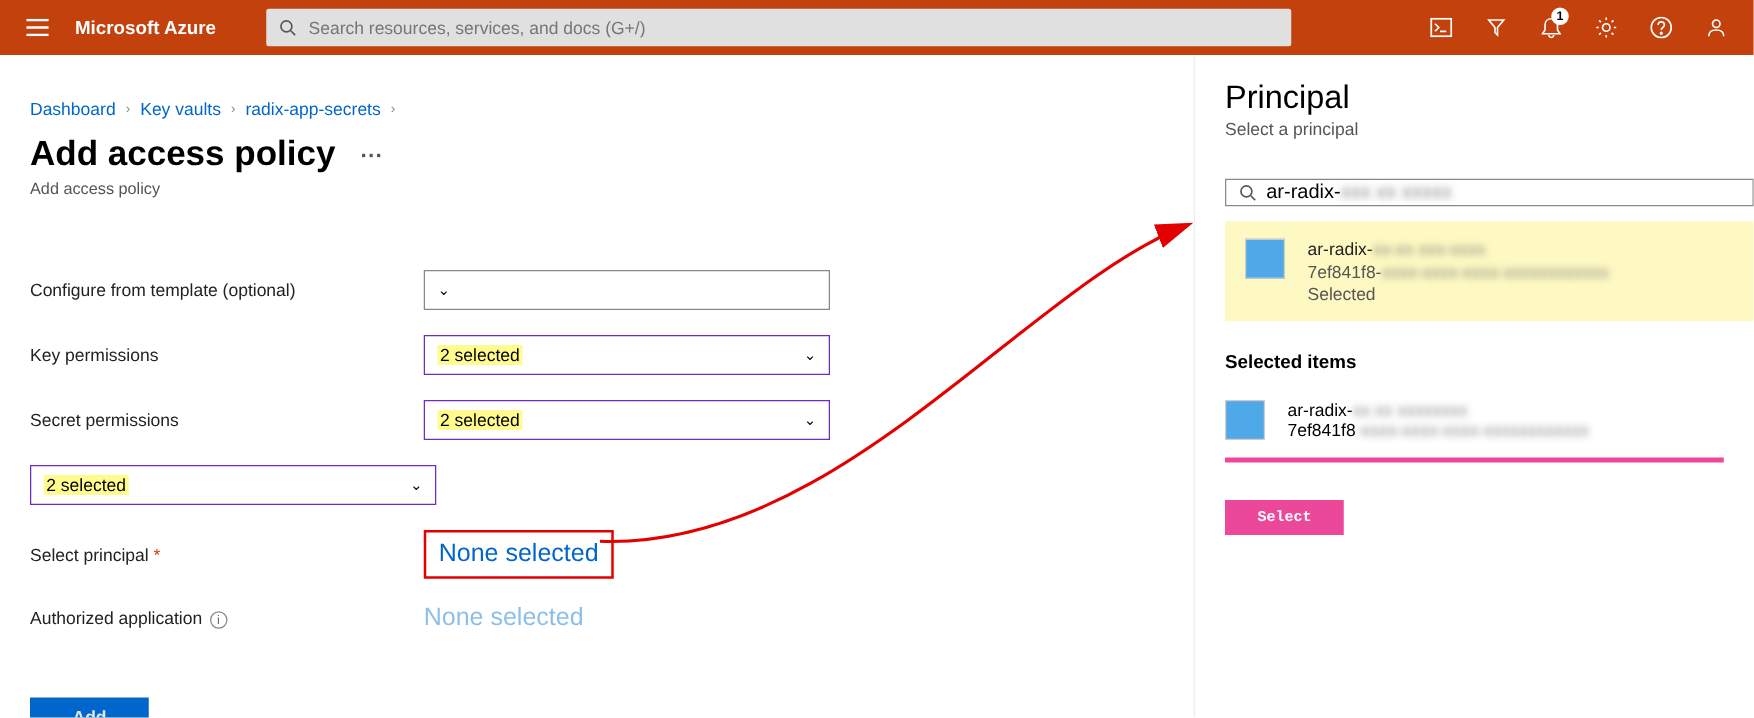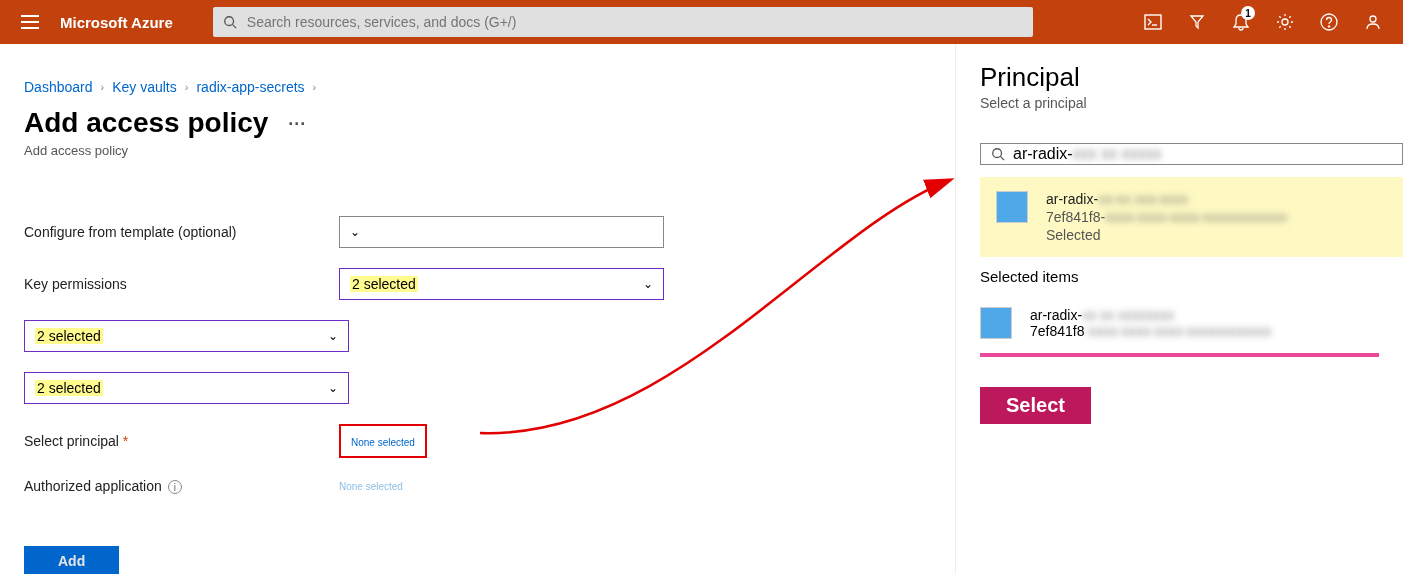--- a/index.html
+++ b/index.html
@@ -26,41 +26,41 @@
 
   .form { margin-top: 58px; }
   .form-row { display: flex; align-items: center; margin-bottom: 20px; }
   .form-label { width: 315px; font-size: 14px; color: #222; }
   .form-label .req { color: #d83b01; }
   .info-icon { display:inline-block; width:14px; height:14px; border:1px solid #888; border-radius:50%; font-size:10px; text-align:center; line-height:13px; color:#666; margin-left:6px;}
   .sel { width: 325px; height: 32px; border: 1px solid #8a8886; display: flex; align-items: center; justify-content: space-between; padding: 0 10px; font-size: 14px; cursor: pointer; }
   .sel.purple { border-color: #6b2cc7; }
   .sel .chev-d { font-size: 12px; }
   .hl { background: #fffb8f; padding: 0 2px;}
-  .link { color: #0066cc; font-size: 10px; cursor:pointer; }
+  .link { color: #0066cc; font-size: 20px; cursor:pointer; }
   .link.disabled { color: #80b9e6; opacity:0.9; cursor:default;}
   .redbox { border: 2px solid #e30000; padding: 6px 10px; display: inline-block; }
 
   .add-btn { margin-top: 32px; background: #0066cc; color: #e5e5e5; border: none; padding: 7px 34px; font-size: 14px; font-weight: 600; cursor: pointer; }
 
   
   .panel { position: absolute; top: 44px; right: 0; width: 448px; height: calc(100% - 44px); background: #fff; padding: 18px 24px; border-left: 1px solid #eee; }
   .panel h2 { font-size: 26px; font-weight: 400; }
   .panel-sub { font-size: 14px; color: #555; margin-top: 2px; }
   .panel-search { margin-top: 32px; border: 1px solid #8a8886; height: 22px; display: flex; align-items: center; padding: 0 10px; gap: 8px; width: calc(100% + 24px); margin-right:-24px;}
   .result { background: #fef9c3; padding: 14px 16px; display: flex; gap: 18px; margin-top: 12px; width: calc(100% + 24px); margin-right:-24px;}
   .sq { width: 32px; height: 32px; background: #4fa8e8; border:1px solid #ccc; flex-shrink:0; }
   .result-text { font-size: 14px; color:#555; }
   .result-text .name { color:#222; }
   .result-text .guid, .result-text .name { display:block; margin-bottom:2px;}
   .blur { color: transparent; text-shadow: 0 0 6px rgba(120,120,120,0.9); user-select:none;}
-  .section-h { font-weight:400; font-size:15px; margin-top:11px; }
+  .section-h { font-weight:700; font-size:15px; margin-top:24px; }
   .sel-item { display:flex; gap:18px; padding:14px 0; border-bottom:4px solid #ec4899; margin-top:8px;}
   .sel-item .txt { font-size:14px; }
-  .select-btn { margin-top: 30px; background: #be185d; color: #fff; border: none; padding: 7px 26px; font-size: 20px; font-weight: 600; cursor: pointer; }
+  .select-btn { margin-top: 30px; background: #ec4899; color: #fff; border: none; padding: 7px 26px; font-size: 12px; font-weight: 600; cursor: pointer; font-family: Liberation Mono, monospace; }
 
   
   .arrow-svg { position:absolute; top:170px; left:470px; pointer-events:none; }
 </style>
 </head>
 <body>
 
 <div class="topbar">
   <div class="hamburger">
     <svg width="18" height="14" viewBox="0 0 18 14" fill="none">
@@ -139,20 +139,21 @@
       </div>
     </div>
     <div class="form-row">
       <div class="form-label">Key permissions</div>
       <div class="sel purple">
         <span class="hl">2 selected</span>
           <span class="chev-d">⌄</span>
       </div>
     </div>
     <div class="form-row">
+      <div class="form-label">Secret permissions</div>
       <div class="sel purple">
         <span class="hl">2 selected</span>
           <span class="chev-d">⌄</span>
       </div>
     </div>
     <div class="form-row">
       <div class="sel purple">
         <span class="hl">2 selected</span>
           <span class="chev-d">⌄</span>
       </div>

